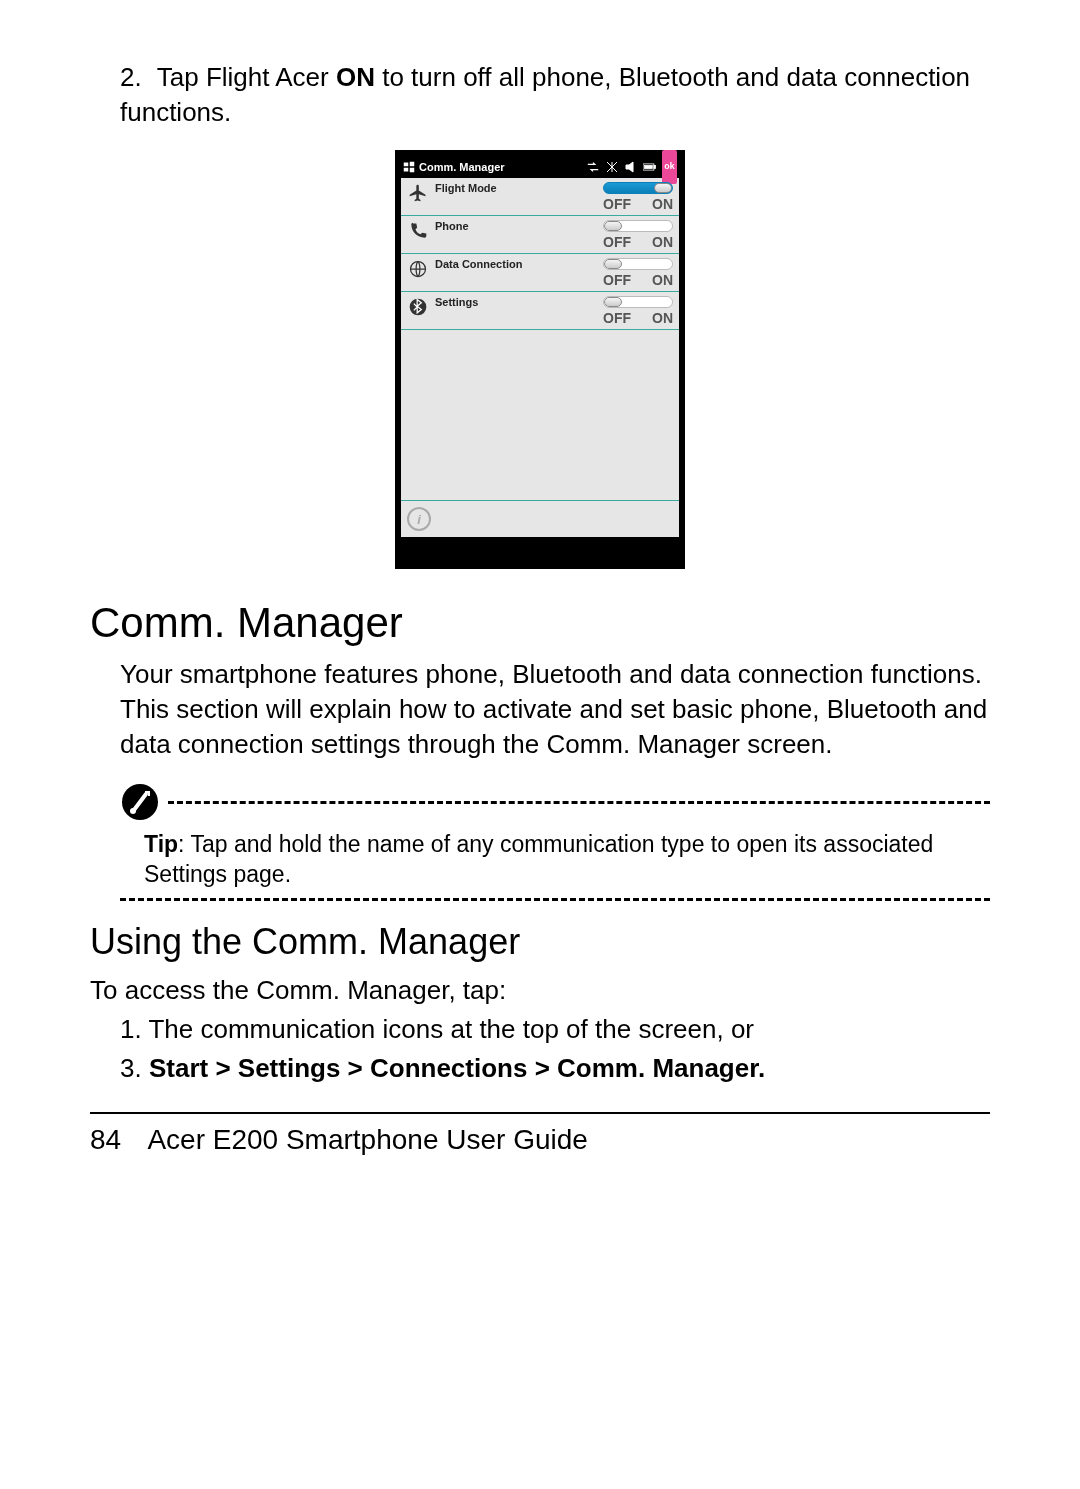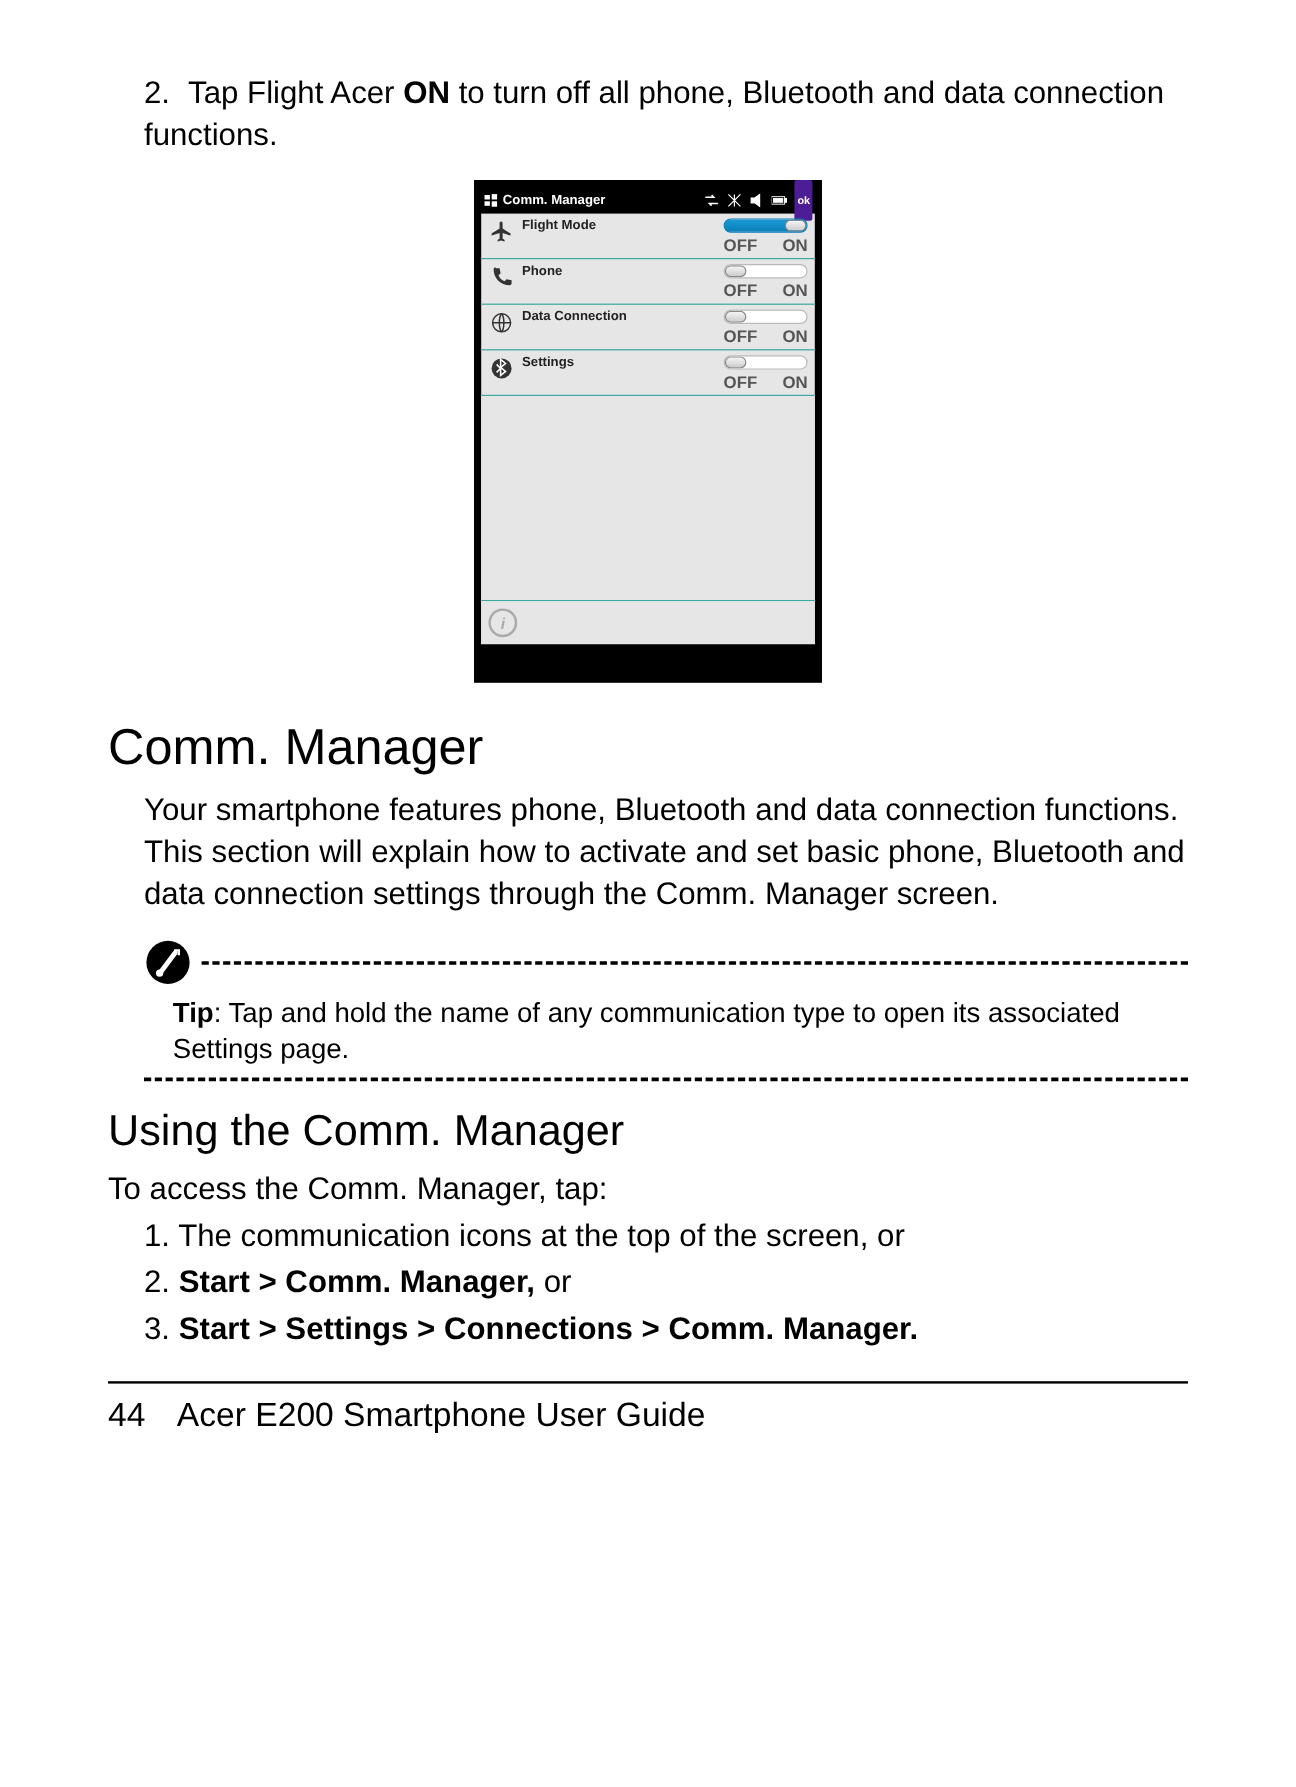--- a/index.html
+++ b/index.html
@@ -56,26 +56,27 @@
   }
   .titlebar .right {
     display: flex;
     align-items: center;
     gap: 5px;
   }
   .titlebar .ok {
     display: inline-flex;
     align-items: center;
     justify-content: center;
-    background: #4c1d95;
+    background: #ec4899;
     color: #fff;
     font-size: 9px;
     font-weight: 700;
     padding: 12px 2px;
     border-radius: 2px;
+    font-family: Liberation Mono, monospace;
   }
   .start-icon { width:12px; height:12px; fill:#fff; }
   .status-ic { width:14px; height:12px; fill:#fff; stroke:#fff; }
 
   .rows { background: #e6e6e6; }
   .row {
     display: flex;
     border-bottom: 1px solid #3aa99f;
     padding: 4px 6px 2px 6px;
     min-height: 38px;
@@ -361,27 +362,23 @@
   </div>
 
   <h2 class="sub">Using the Comm. Manager</h2>
   <div class="para" style="margin-left:0; margin-bottom:2px;">To access the Comm. Manager, tap:</div>
 
   <div class="ol-item">
     <span>1.</span>
     <span>The communication icons at the top of the screen, or</span>
   </div>
   <div class="ol-item">
-    <span>2.</span>
-    <span class="bold">Start &gt; Comm. Manager,</span><span> or</span>
-  </div>
-  <div class="ol-item">
     <span>3.</span>
     <span class="bold">Start &gt; Settings &gt; Connections &gt; Comm. Manager.</span>
   </div>
 
   <hr class="footer-rule">
   <div class="footer">
-    <span class="pn">44</span>
+    <span class="pn">84</span>
     <span>Acer E200 Smartphone User Guide</span>
   </div>
 
 </div>
 
 </body></html>

